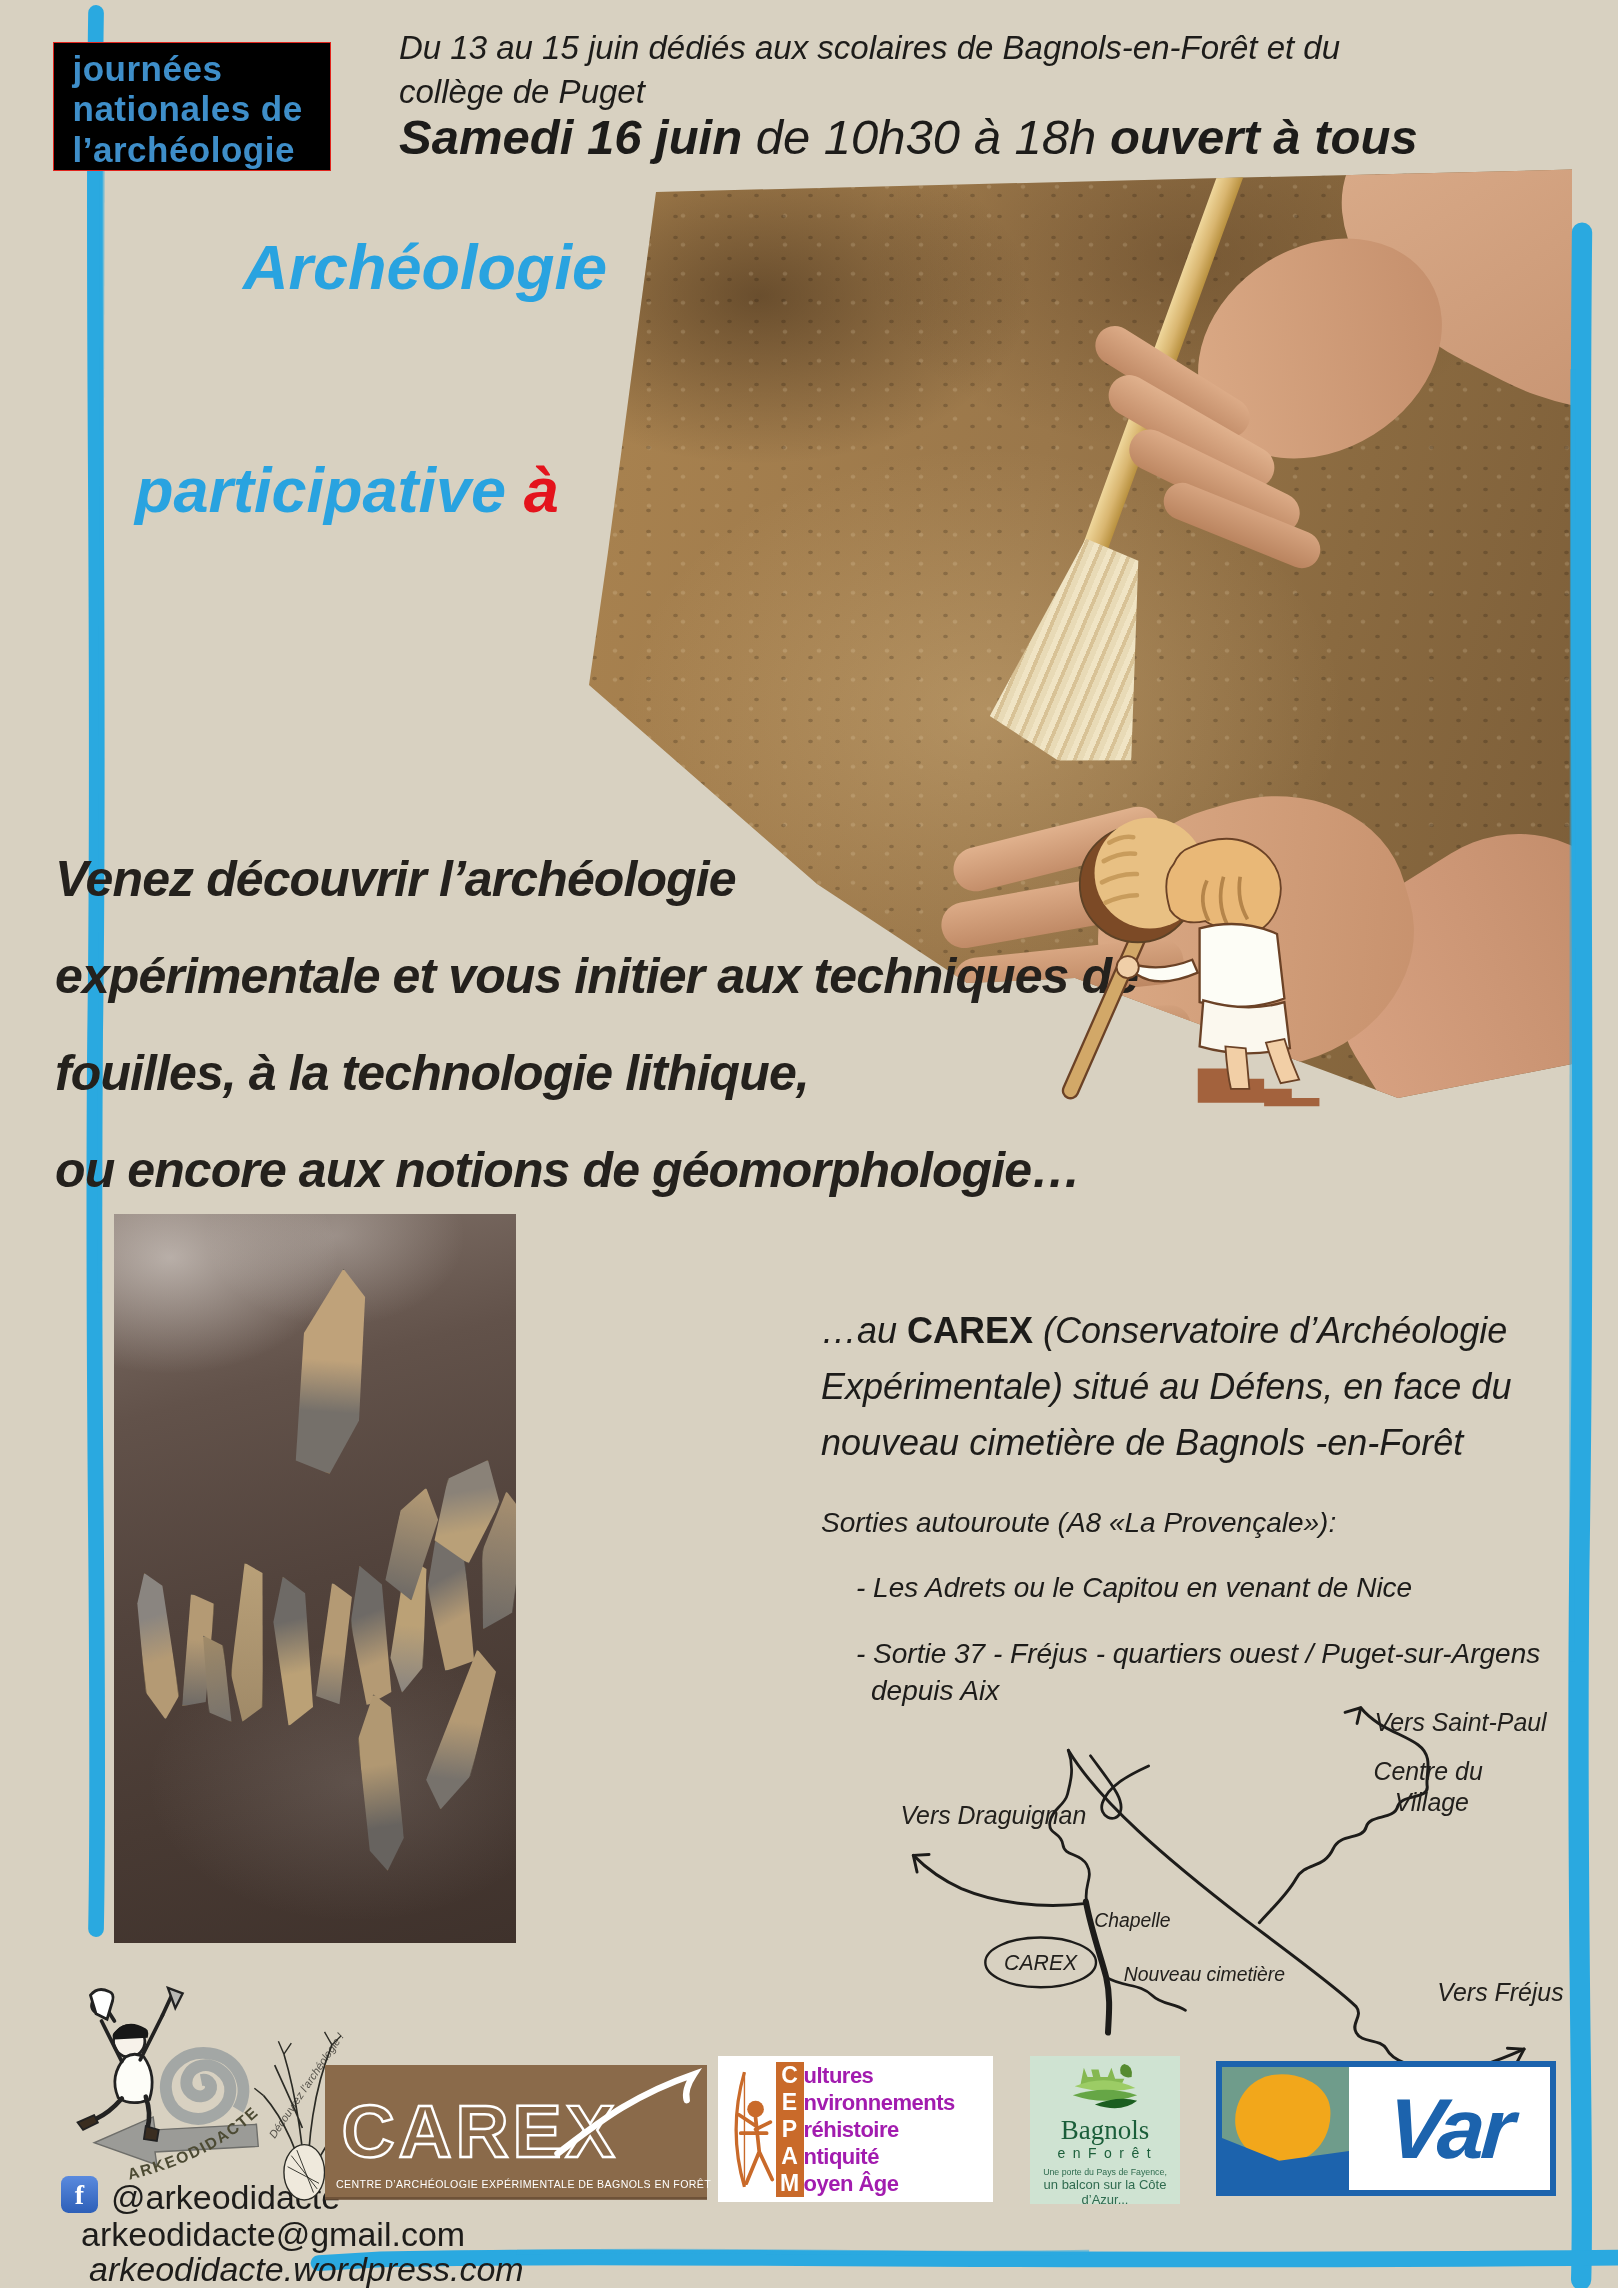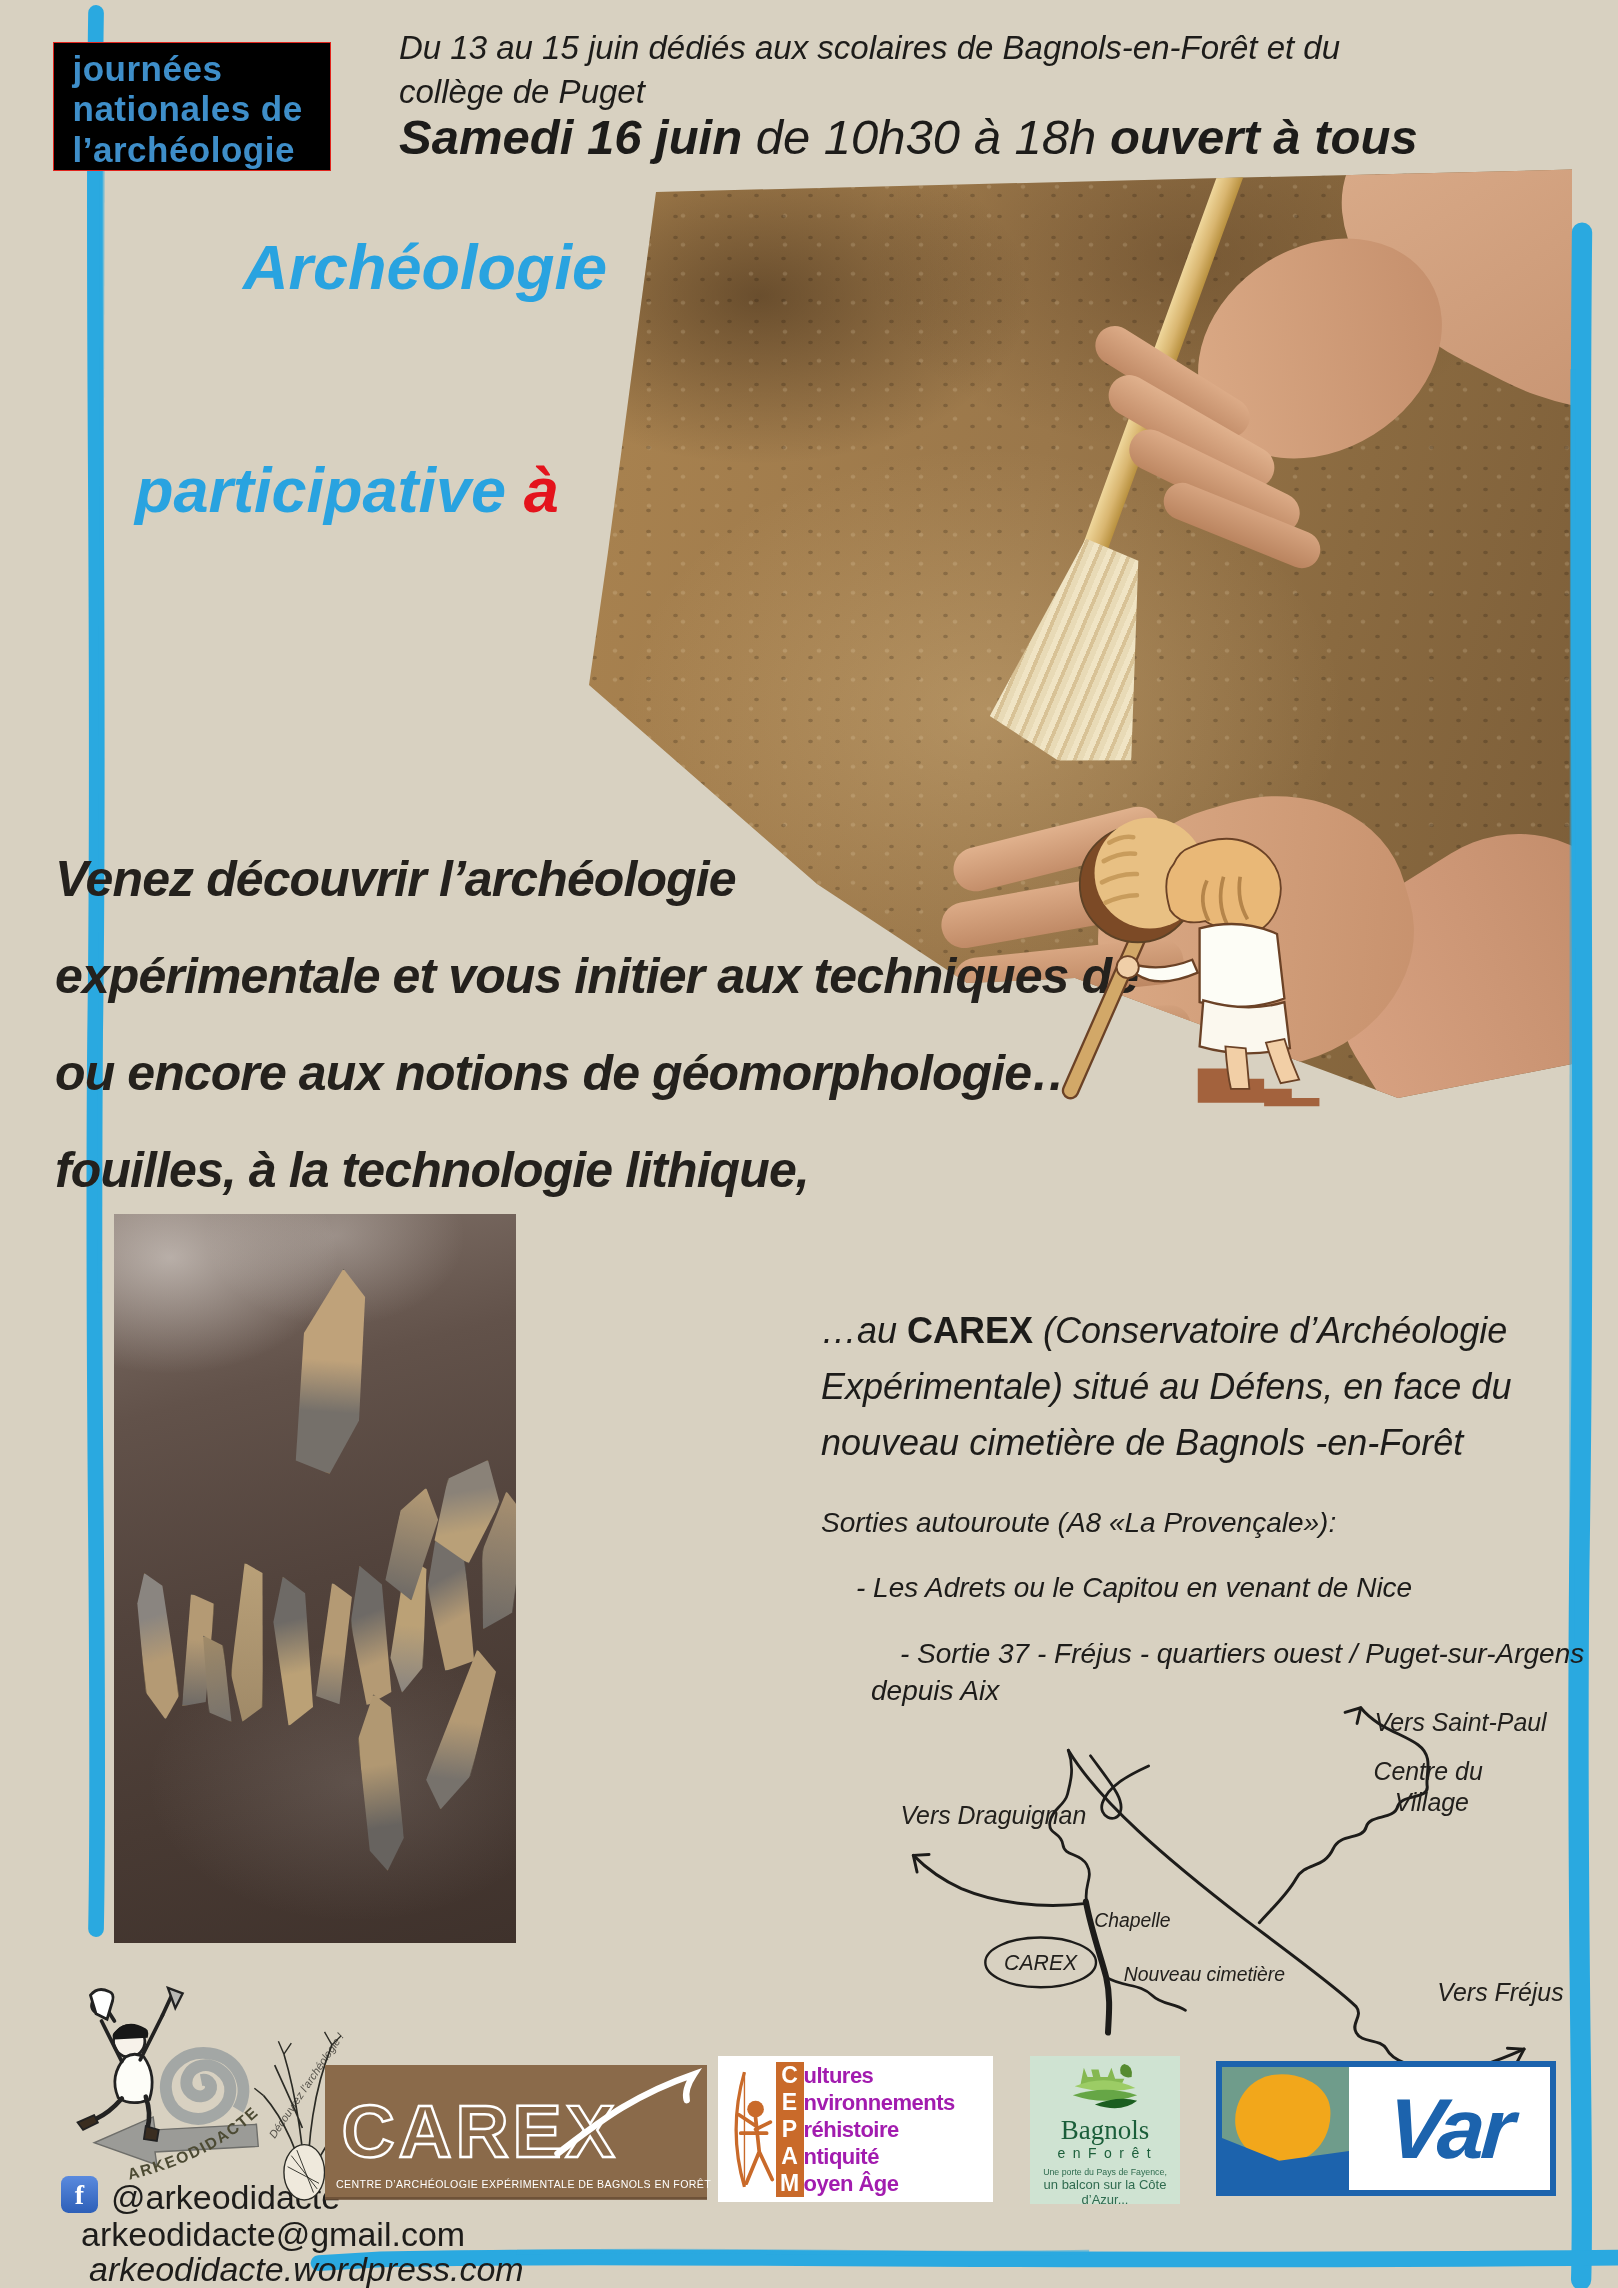--- a/index.html
+++ b/index.html
@@ -96,22 +96,22 @@
   </div>
 
   <div class="abs title-blue" style="left:243px;top:231px;font-size:63px;">Archéologie</div>
   <div class="abs" style="left:135px;top:454px;font-size:63px;white-space:nowrap;">
     <span class="title-blue">participative </span><span class="title-red">à</span>
   </div>
 
   <div class="abs" style="left:55px;top:831px;">
     <div class="intro-line">Venez découvrir l’archéologie</div>
     <div class="intro-line">expérimentale et vous initier aux techniques de</div>
+    <div class="intro-line">fouilles, à la technologie lithique,</div>
     <div class="intro-line">ou encore aux notions de géomorphologie…</div>
-    <div class="intro-line">fouilles, à la technologie lithique,</div>
   </div>
 
   <svg class="abs" style="left:1052px;top:792px;" width="286" height="318" viewBox="0 0 310 345">
     <path d="M158,300 h42 v11 h30 v11 h30 v10 h30 v9 h-60 v-4 h-72 z" fill="#9a4f26" opacity=".85"></path>
     <path d="M102,138 L20,324" stroke="#6b4226" stroke-width="19" stroke-linecap="round" fill="none"></path>
     <path d="M102,138 L20,324" stroke="#d2a868" stroke-width="14" stroke-linecap="round" fill="none"></path>
     <circle cx="93" cy="100" r="63" fill="#7c4a26" stroke="#5d4226" stroke-width="2"></circle>
     <circle cx="106" cy="88" r="60" fill="#e8c083"></circle>
     <path d="M62,55 q14,-8 26,-6 M56,75 q18,-10 34,-8 M54,98 q20,-10 38,-9 M58,120 q18,-8 34,-8" stroke="#c89c5c" stroke-width="5" fill="none" stroke-linecap="round"></path>
     <path d="M150,60 q50,-22 82,8 q22,22 14,52 q-6,24 -28,34 l-18,-10 q-20,6 -34,-4 q-26,6 -38,-12 q-10,-34 4,-50 q6,-14 18,-18 z" fill="#e9b877" stroke="#6b4226" stroke-width="2"></path>
@@ -147,21 +147,21 @@
     <div class="stone" style="left:89px;top:420px;width:24px;height:88px;transform:rotate(-10deg);background:linear-gradient(#a08a68,#77726c);clip-path:polygon(30% 0,100% 15%,80% 100%,0 85%);"></div>
   </div>
 
   <div class="abs loc" style="left:821px;top:1303px;width:757px;">
     <div><span>…au </span><span class="bd" style="font-style:normal;">CAREX</span><span> (Conservatoire d’Archéologie</span></div>
     <div>Expérimentale) situé au Défens, en face du</div>
     <div>nouveau cimetière de Bagnols -en-Forêt</div>
   </div>
   <div class="abs small-it" style="left:821px;top:1504px;">Sorties autouroute (A8 «La Provençale»):</div>
   <div class="abs small-it" style="left:856px;top:1569px;">- Les Adrets ou le Capitou en venant de Nice</div>
-  <div class="abs small-it" style="left:856px;top:1635px;margin-left:44px;">- Sortie 37 - Fréjus - quartiers ouest / Puget-sur-Argens</div>
+  <div class="abs small-it" style="left:856px;top:1635px;">- Sortie 37 - Fréjus - quartiers ouest / Puget-sur-Argens</div>
   <div class="abs small-it" style="left:871px;top:1672px;">depuis Aix</div>
 
   <svg class="abs" style="left:858px;top:1689px;" width="738" height="425" viewBox="0 0 800 460">
 
     <path d="M545,20 c18,22 45,28 62,40 c18,13 8,32 10,45 c2,15 -28,8 -32,22 c-4,15 -30,8 -34,22 c-4,15 -28,6 -36,24 c-10,22 -30,14 -40,32 c-10,18 -26,32 -40,48" stroke="#1d1c1a" stroke-width="3.2" fill="none" stroke-linecap="round"></path>
     <path d="M545,20 l-17,5 M545,20 l-4,17" stroke="#1d1c1a" stroke-width="3.2" fill="none" stroke-linecap="round"></path>
 
     <path d="M252,72 c22,30 38,48 32,62 c-5,12 -24,4 -19,-11 c6,-18 28,-30 50,-40" stroke="#1d1c1a" stroke-width="3" fill="none" stroke-linecap="round"></path>
 
     <path d="M228,66 C262,122 332,182 420,250 C468,286 520,324 540,344 C548,354 534,362 540,372 C546,384 566,378 573,390 C579,402 600,410 628,413 C662,416 695,402 722,390" stroke="#1d1c1a" stroke-width="3.2" fill="none" stroke-linecap="round"></path>

